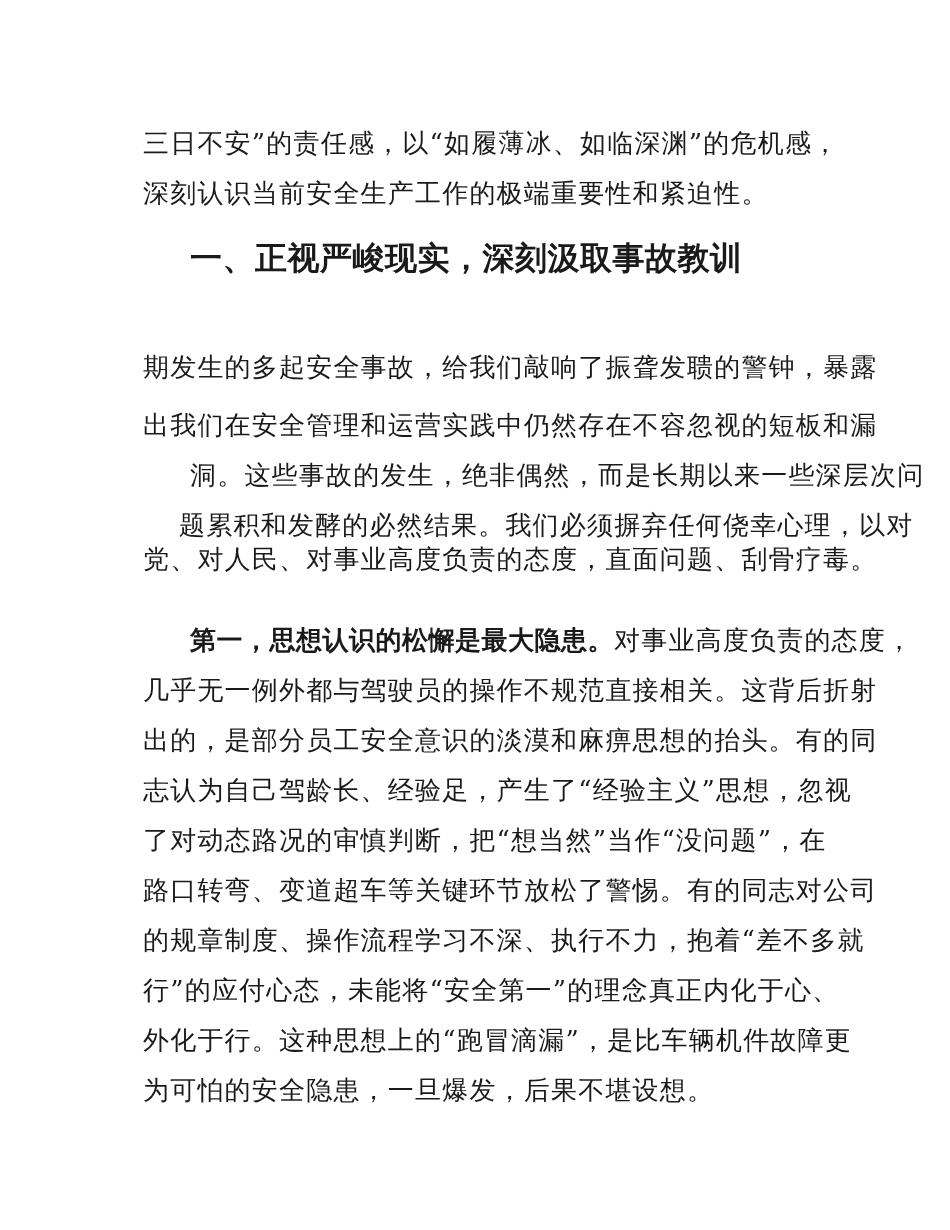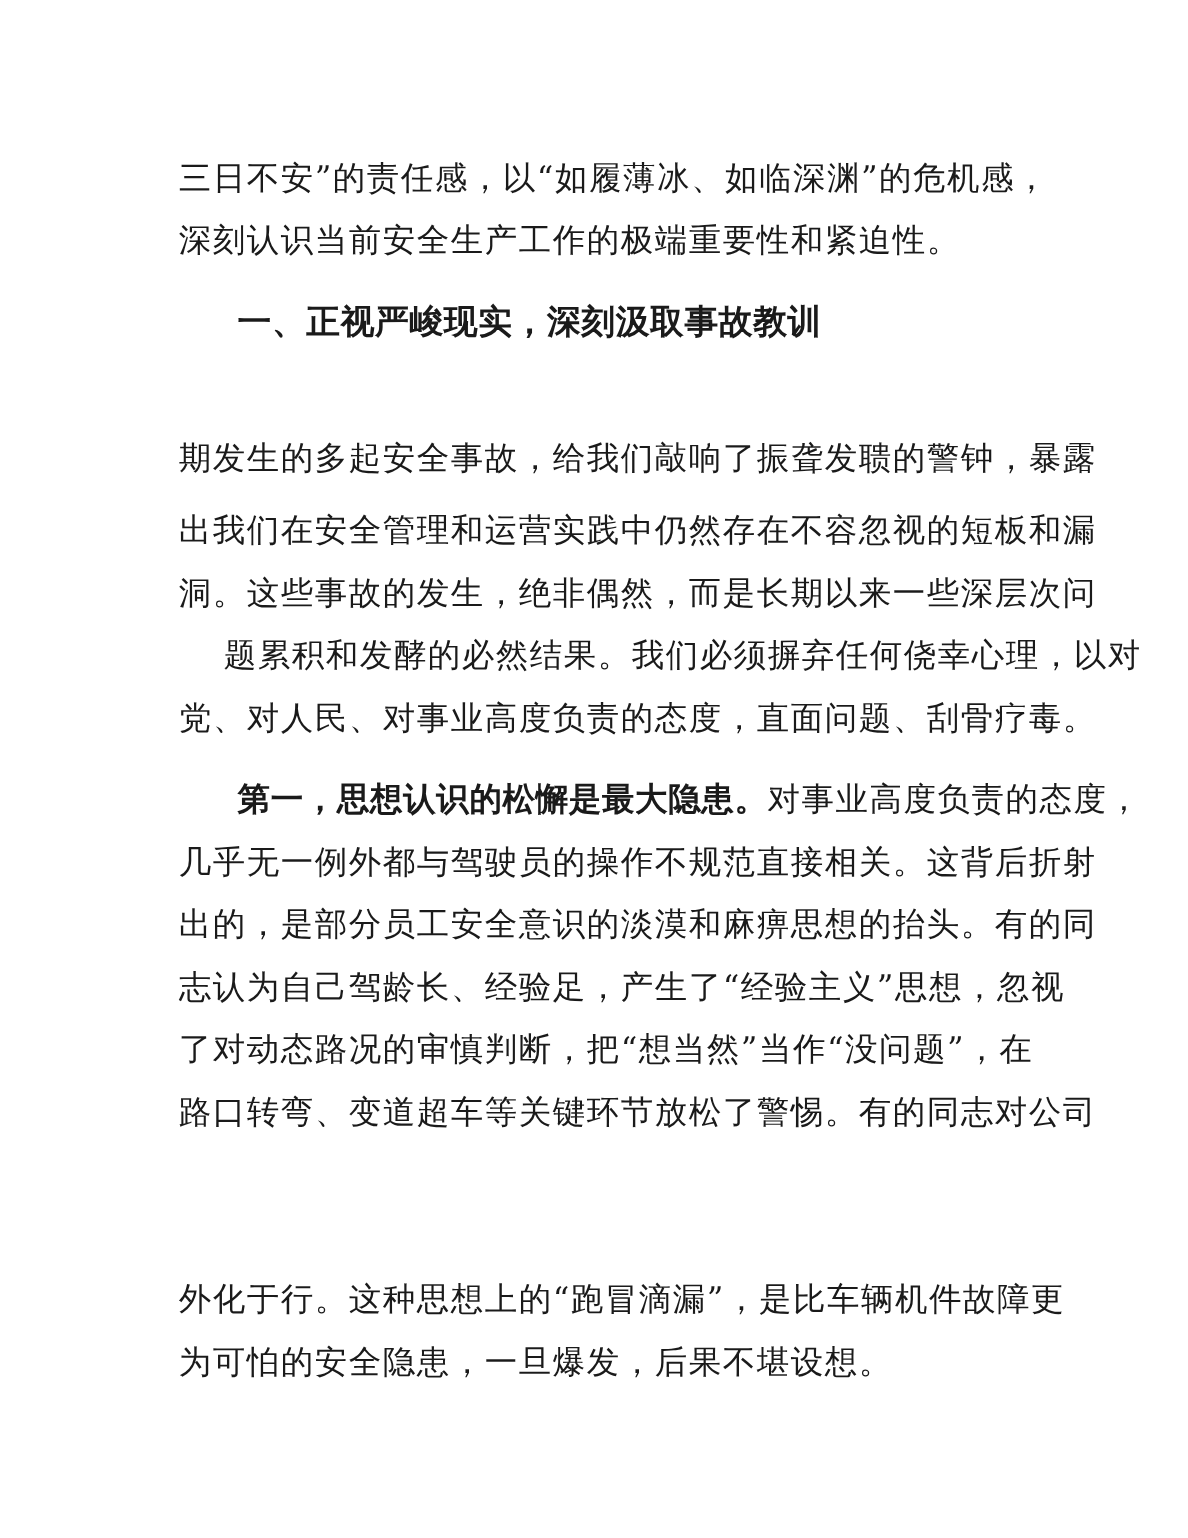--- a/index.html
+++ b/index.html
@@ -2,39 +2,41 @@
 <html><head>
 <meta charset="utf-8">
 <style>
   html, body { margin:0; padding:0; background:#ffffff; }
   body { width:950px; height:1230px; position:relative; overflow:hidden;
          font-family: "DejaVu Serif", "Liberation Serif", serif; color:#1a1a1a; }
   .page { position:absolute; left:0; top:0; width:752px; height:1230px; background:#fff; }
   .line { position:absolute; left:143px; width:680px; font-size:26px; line-height:30px;
           letter-spacing:1.2px; white-space:nowrap; }
   .indent { left:190px; }
-  .heading { font-family: "DejaVu Sans", "Liberation Sans", sans-serif; font-weight:bold; font-size:27px; letter-spacing:0.5px; }
+  .heading { font-family: "DejaVu Sans", "Liberation Sans", sans-serif; font-weight:bold; font-size:32px; letter-spacing:0.5px; }
   .bold { font-family: "DejaVu Sans", "Liberation Sans", sans-serif; font-weight:bold; letter-spacing:0.5px; }
 </style>
 </head>
 <body>
 
 <div class="page">
   <div class="line" style="top:128px;">三日不安”的责任感，以“如履薄冰、如临深渊”的危机感，</div>
   <div class="line" style="top:178px;">深刻认识当前安全生产工作的极端重要性和紧迫性。</div>
 
   <div class="line indent heading" style="top:243px;">一、正视严峻现实，深刻汲取事故教训</div>
 
   <div class="line" style="top:352px;">期发生的多起安全事故，给我们敲响了振聋发聩的警钟，暴露</div>
   <div class="line" style="top:410px;">出我们在安全管理和运营实践中仍然存在不容忽视的短板和漏</div>
-  <div class="line" style="top:460px;">洞。这些事故的发生，绝非偶然，而是长期以来一些深层次问</div>
+  <div class="line" style="top:460px;margin-left:47px;">洞。这些事故的发生，绝非偶然，而是长期以来一些深层次问</div>
   <div class="line" style="top:510px;margin-left:36px;">题累积和发酵的必然结果。我们必须摒弃任何侥幸心理，以对</div>
-  <div class="line" style="top:560px;text-align:center;">党、对人民、对事业高度负责的态度，直面问题、刮骨疗毒。</div>
+  <div class="line" style="top:544px;text-align:center;">党、对人民、对事业高度负责的态度，直面问题、刮骨疗毒。</div>
 
   <div class="line indent" style="top:625px;"><span class="bold">第一，思想认识的松懈是最大隐患。</span><span>对事业高度负责的态度，</span></div>
   <div class="line" style="top:675px;">几乎无一例外都与驾驶员的操作不规范直接相关。这背后折射</div>
   <div class="line" style="top:725px;">出的，是部分员工安全意识的淡漠和麻痹思想的抬头。有的同</div>
   <div class="line" style="top:775px;">志认为自己驾龄长、经验足，产生了“经验主义”思想，忽视</div>
   <div class="line" style="top:825px;">了对动态路况的审慎判断，把“想当然”当作“没问题”，在</div>
   <div class="line" style="top:875px;">路口转弯、变道超车等关键环节放松了警惕。有的同志对公司</div>
+  <div class="line" style="top:925px;">的规章制度、操作流程学习不深、执行不力，抱着“差不多就</div>
+  <div class="line" style="top:975px;">行”的应付心态，未能将“安全第一”的理念真正内化于心、</div>
   <div class="line" style="top:1025px;">外化于行。这种思想上的“跑冒滴漏”，是比车辆机件故障更</div>
   <div class="line" style="top:1075px;">为可怕的安全隐患，一旦爆发，后果不堪设想。</div>
 </div>
 
 </body></html>

